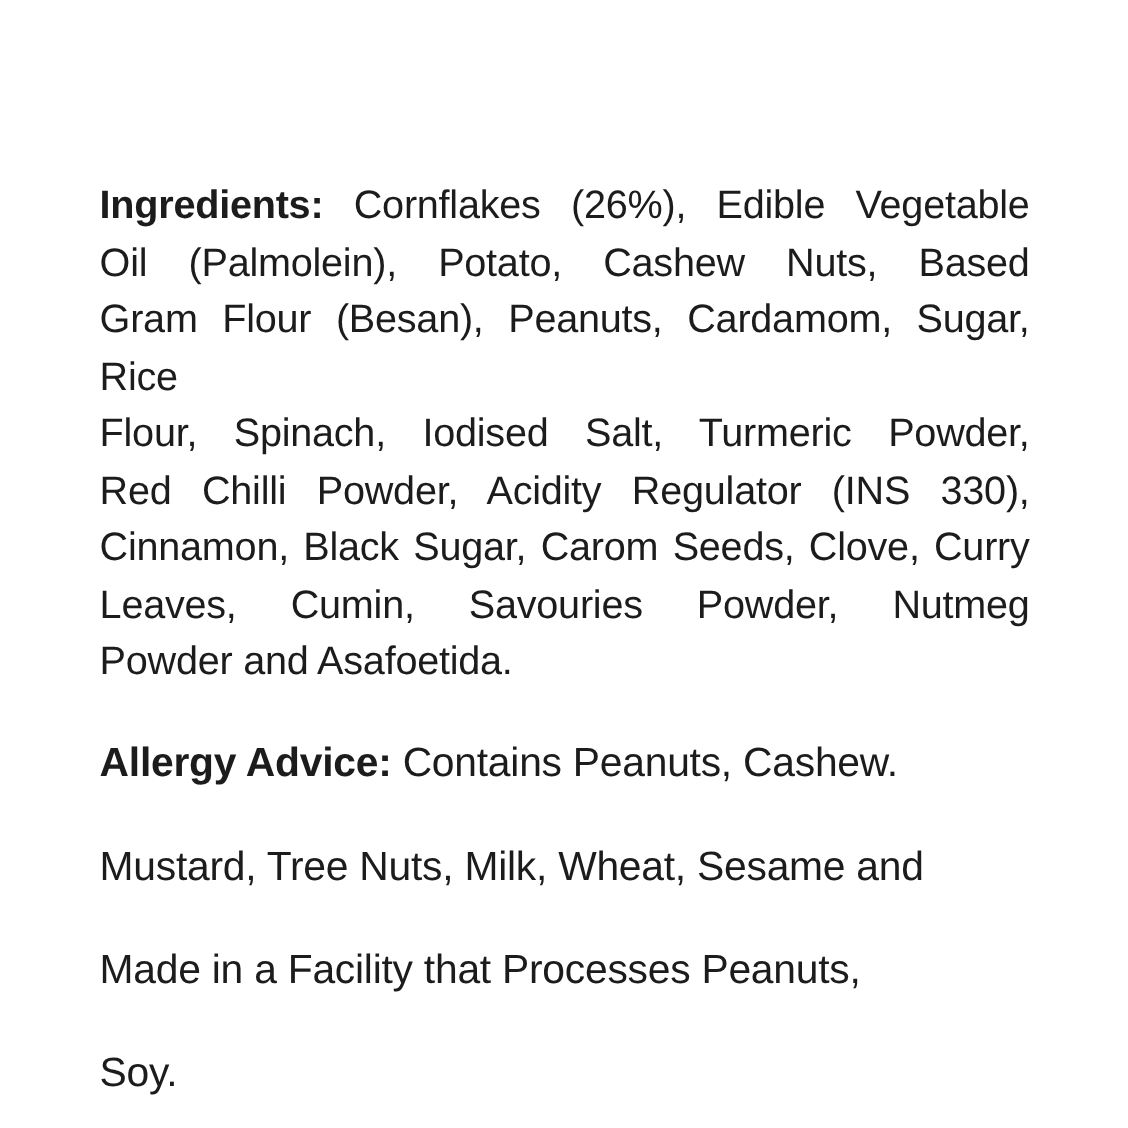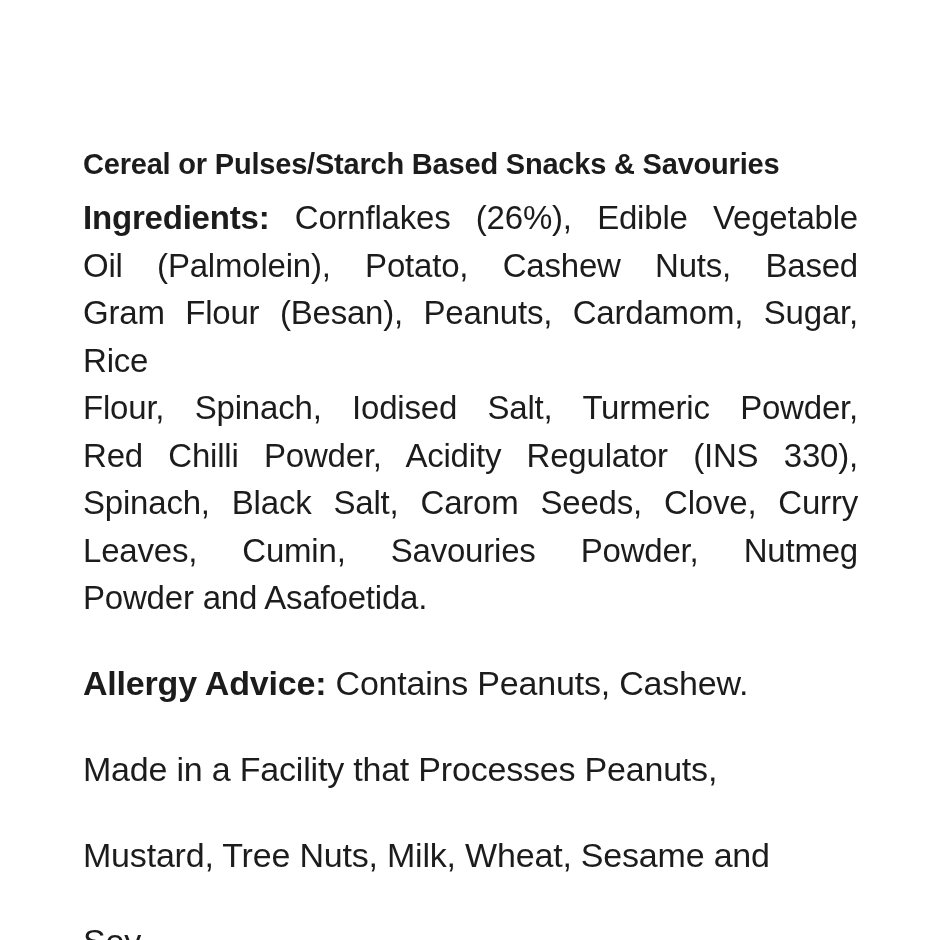--- a/index.html
+++ b/index.html
@@ -55,33 +55,32 @@
   }
   b {
     font-weight: 700;
   }
 </style>
 </head>
 <body>
 
 <div class="sheet">
 
-  <div class="heading">Cereal or Pulses/Starch Based Snacks &amp; Savouries</div>
 
   <section class="ingredients">
     <div class="jline"><b>Ingredients:</b> <span>Cornflakes (26%), Edible Vegetable</span></div>
     <div class="jline">Oil (Palmolein), Potato, Cashew Nuts, Based</div>
     <div class="jline">Gram Flour (Besan), Peanuts, Cardamom, Sugar, Rice</div>
     <div class="jline">Flour, Spinach, Iodised Salt, Turmeric Powder,</div>
     <div class="jline">Red Chilli Powder, Acidity Regulator (INS 330),</div>
-    <div class="jline">Spinach, Black Salt, Carom Seeds, Clove, Curry</div>
+    <div class="jline">Cinnamon, Black Sugar, Carom Seeds, Clove, Curry</div>
     <div class="jline">Leaves, Cumin, Savouries Powder, Nutmeg</div>
     <div class="jline last">Powder and Asafoetida.</div>
   </section>
 
   <section class="allergy">
     <div class="aline"><b>Allergy Advice:</b> <span>Contains Peanuts, Cashew.</span></div>
+    <div class="aline">Mustard, Tree Nuts, Milk, Wheat, Sesame and</div>
     <div class="aline">Made in a Facility that Processes Peanuts,</div>
-    <div class="aline">Mustard, Tree Nuts, Milk, Wheat, Sesame and</div>
     <div class="aline">Soy.</div>
   </section>
 
 </div>
 
 </body></html>

